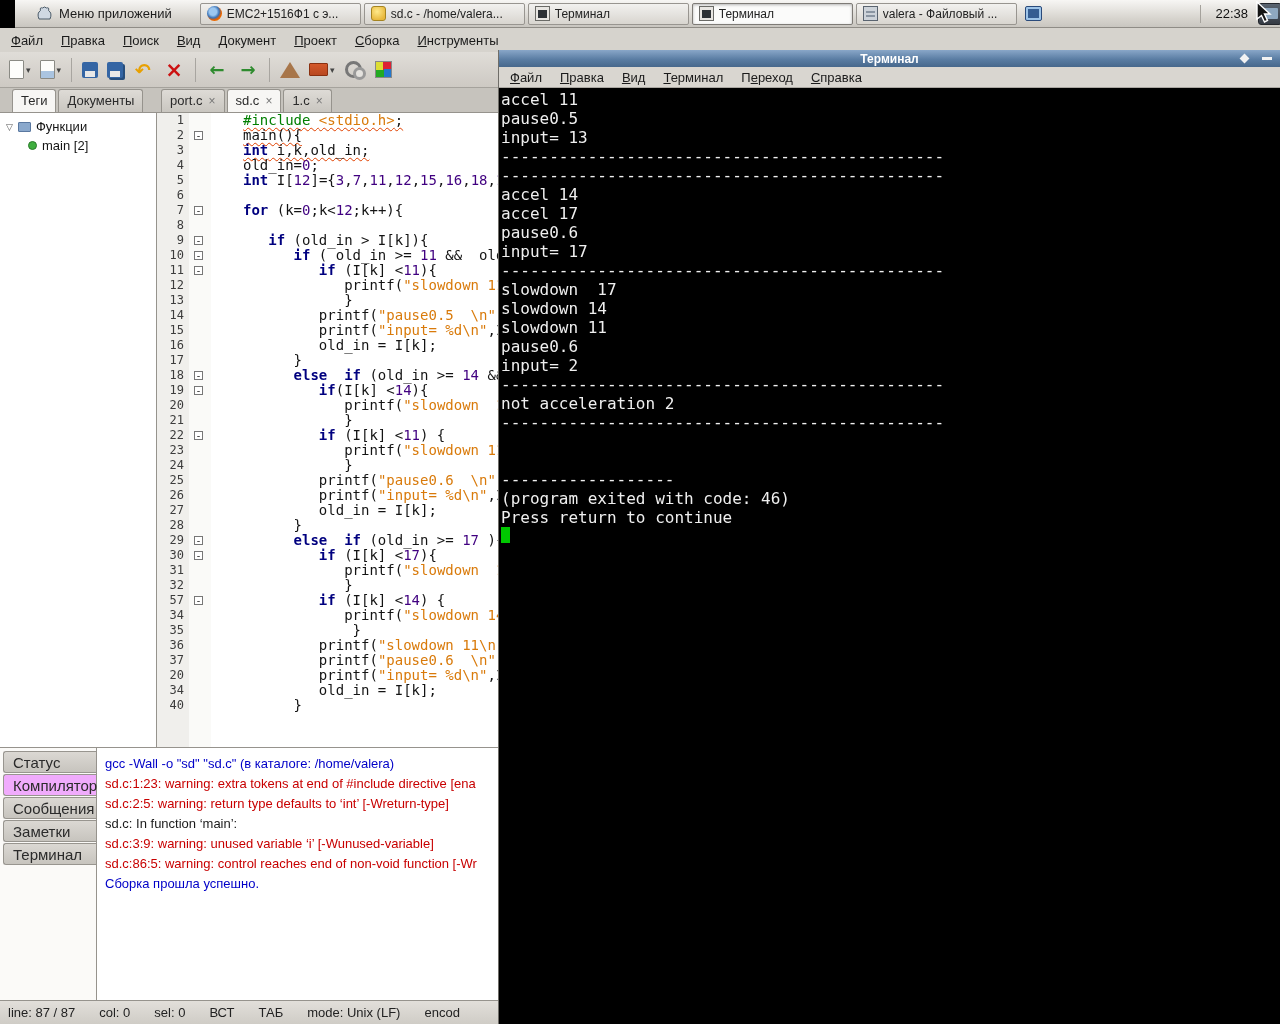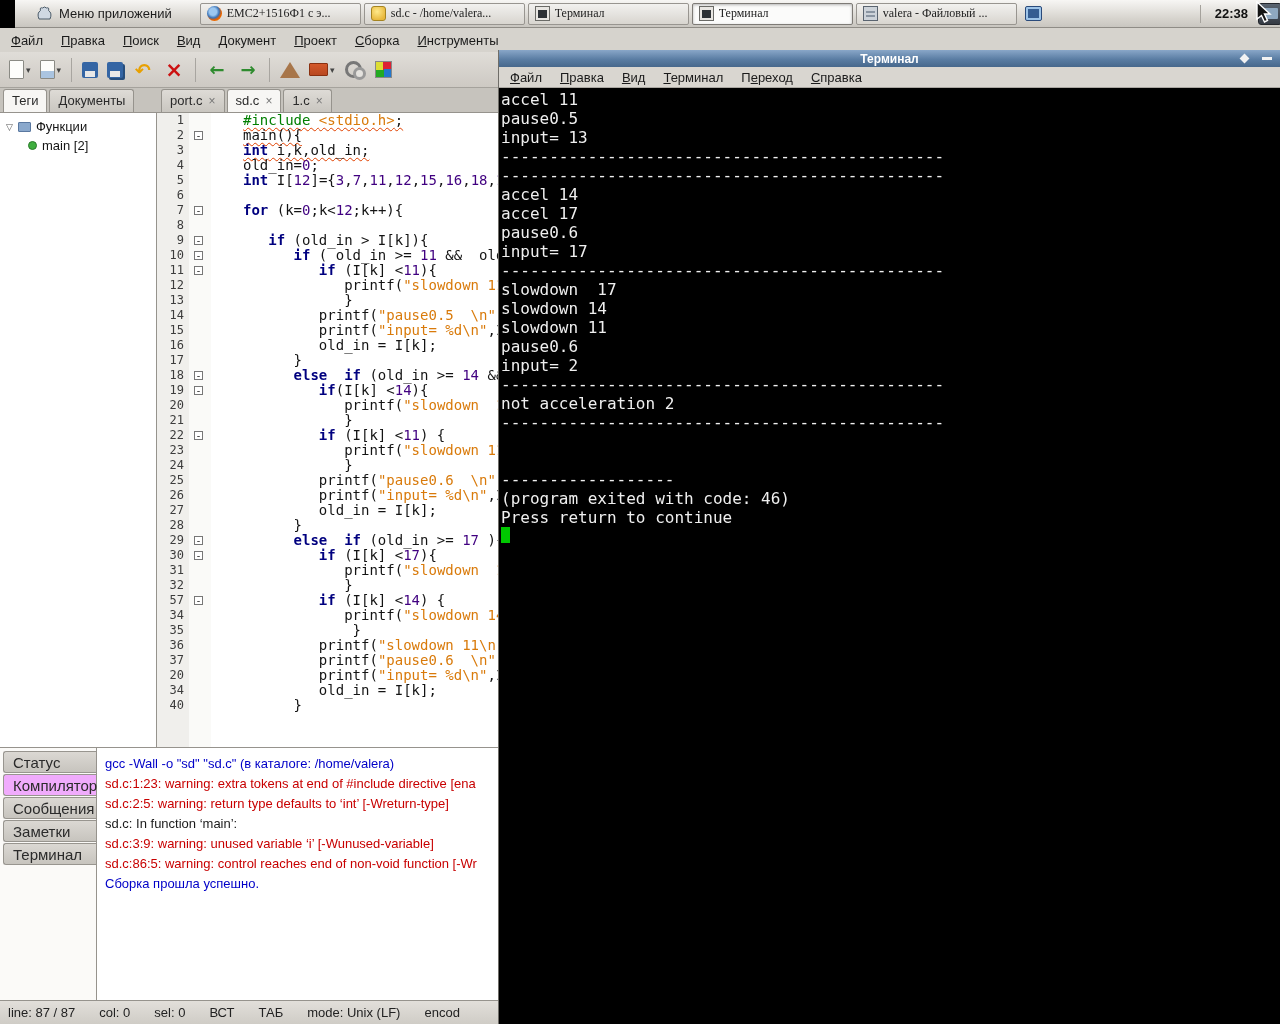--- a/index.html
+++ b/index.html
@@ -12,33 +12,33 @@
 
   
   .panel{position:absolute;top:0;left:15px;width:1280px;height:28px;z-index:60;
     background:linear-gradient(#f7f6f4,#d6d3cd 70%,#c9c6c0);border-bottom:1px solid #8f8c86;
     display:flex;align-items:center;padding:0 13px;}
   .menu-btn{display:flex;align-items:center;gap:6px;height:24px;padding:0 8px;border-radius:3px;font-size:13px;color:#1c1c1c;}
   .wbtns{display:flex;gap:3px;margin-left:20px;}
   .wbtn{display:flex;align-items:center;gap:5px;width:161px;height:22px;padding:0 6px;
     background:linear-gradient(#f2f1ef,#d8d5cf);border:1px solid #989590;border-radius:2px;font-size:12px;color:#222;}
   .wbtn.active{background:#fbfbfa;border-color:#7e7b76;box-shadow:inset 0 1px 3px rgba(0,0,0,.28);}
-  .wlabel{white-space:nowrap;overflow:hidden;text-overflow:ellipsis;font-family:Liberation Serif, serif;}
+  .wlabel{white-space:nowrap;overflow:hidden;text-overflow:ellipsis;}
   .wicon{width:15px;height:15px;flex:none;position:relative;}
   .icon-firefox{border-radius:50%;background:radial-gradient(circle at 40% 38%,#9cc7f0 0 28%,#3a72b5 48%,#e66000 64%,#ff9500 100%);}
   .icon-geany{border-radius:3px;background:radial-gradient(circle at 40% 35%,#ffe98a,#e8b83c 75%);border:1px solid #a58420;}
   .icon-terminal{background:#e8e6e2;border:1px solid #6a6a66;}
   .icon-terminal::after{content:"";position:absolute;inset:3px 2px 2px;background:#2e3236;}
   .icon-file-manager{background:#cdd3da;border:1px solid #5a6470;}
   .icon-file-manager::after{content:"";position:absolute;left:2px;right:2px;top:4px;height:2px;background:#8a95a2;box-shadow:0 4px 0 #8a95a2;}
   .systray{width:17px;height:15px;margin-left:8px;background:#9ec4e8;border:1px solid #2a4a7a;border-radius:2px;position:relative;}
   .systray::after{content:"";position:absolute;inset:2px;background:#355d92;}
   .spacer{flex:1;}
   .psep{width:1px;height:18px;background:#a5a29c;margin:0 6px;}
-  .clock{font-size:13px;color:#111;margin:0 8px;font-weight:bold;}
+  .clock{font-size:13px;color:#111;margin:0 8px;}
   .pright-icon{width:24px;height:22px;border-radius:3px;background:linear-gradient(#5a6470,#353b44);border:1px solid #23262c;position:relative;margin-left:2px;}
   .pright-icon::after{content:"";position:absolute;inset:4px 3px 5px;background:#8fa8c0;border-radius:1px;}
 
   
   .geany{position:absolute;top:28px;left:0;width:1280px;height:996px;z-index:10;display:flex;flex-direction:column;background:#d6d3cd;}
   .g-titlebar{flex:0 0 24px;background:linear-gradient(#e6e4e0,#c2bfb9);border-bottom:1px solid #98958f;position:relative;display:flex;align-items:center;padding:0 6px;}
   .g-title{position:absolute;left:0;right:0;text-align:center;font-size:13px;font-weight:bold;color:#59564f;}
   .g-app-icon{width:15px;height:15px;border-radius:50%;background:radial-gradient(circle at 35% 30%,#ffe98a,#f0b93c 70%,#c8921e);border:1px solid #a07818;z-index:1;}
   .wm-btns{position:absolute;right:8px;top:0;bottom:0;display:flex;align-items:center;gap:14px;}
   .wm-diamond{width:7px;height:7px;transform:rotate(45deg);}
@@ -62,21 +62,21 @@
   .ic-navigate-back::before{content:"←";color:#2e8b2e;font-size:18px;font-weight:bold;}
   .ic-navigate-forward::before{content:"→";color:#2e8b2e;font-size:18px;font-weight:bold;}
   .ic-compile{width:0;height:0;border-left:10px solid transparent;border-right:10px solid transparent;border-bottom:16px solid #a8764a;}
   .ic-build{width:19px;height:13px;background:linear-gradient(#d4582a,#b84820);border:1px solid #8a3010;border-radius:1px;}
   .ic-execute{position:relative;}
   .ic-execute::before{content:"";width:11px;height:11px;border:3px solid #777;border-radius:50%;position:absolute;left:1px;top:2px;}
   .ic-execute::after{content:"";width:7px;height:7px;border:3px solid #999;border-radius:50%;position:absolute;right:0;bottom:1px;background:#e4e2de;}
   .ic-color-chooser{width:17px;height:17px;border:1px solid #888;background:conic-gradient(#d23 0 25%,#27c 25% 50%,#2a2 50% 75%,#dd3 75%);}
 
   .g-tabs{flex:0 0 25px;display:flex;align-items:flex-end;background:#c6c3bd;border-bottom:1px solid #96938d;}
-  .side-tabs{width:157px;display:flex;padding-left:3px;gap:2px;flex:none;}
+  .side-tabs{width:157px;display:flex;padding-left:12px;gap:2px;flex:none;}
   .e-tabs{display:flex;gap:2px;padding-left:4px;}
   .tab{display:flex;align-items:center;gap:6px;padding:3px 8px 4px;font-size:13px;color:#2a2a2a;
     background:linear-gradient(#dedbd6,#c9c6c0);border:1px solid #96938d;border-bottom:none;border-radius:3px 3px 0 0;white-space:nowrap;}
   .tab.active{background:#f7f6f4;}
   .tab-close{font-size:12px;color:#777;line-height:1;}
 
   .g-main{flex:1;display:flex;min-height:0;}
   .g-sidebar{width:157px;flex:none;background:#fff;border-right:1px solid #96938d;font-size:13px;padding-top:4px;}
   .tree-row{display:flex;align-items:center;gap:5px;height:19px;padding-left:6px;color:#151515;}
   .tree-child{padding-left:28px;}

